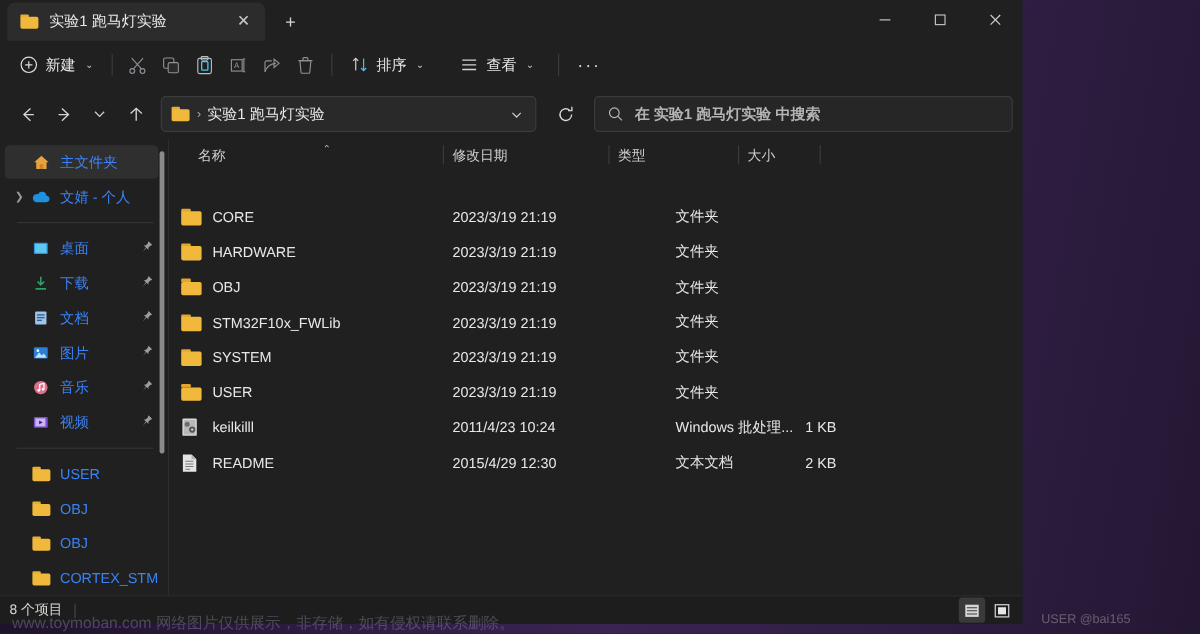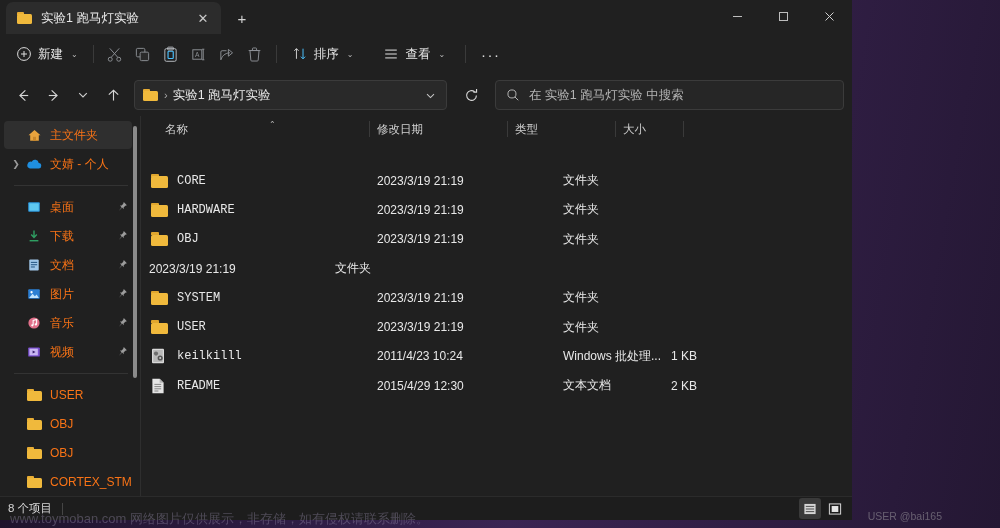--- a/index.html
+++ b/index.html
@@ -97,39 +97,40 @@
   .addr-folder::before { content:""; position:absolute; left:0; top:0; width:7px; height:3px; background:#e8ad34; border-radius:1px 1px 0 0; }
   .addr-folder::after  { content:""; position:absolute; left:0; top:2px; width:15px; height:10px; background:#f0b93c; border-radius:1.5px; }
   .addr-sep { color: #a9a9a9; font-size: 11px; margin: 0 5px 0 0; }
   .addr-text { color: #e8e8e8; font-size: 12.5px; flex: 1; white-space: nowrap; overflow: hidden; }
   .addr-caret { width: 22px; height: 26px; display:flex; align-items:center; justify-content:center; color:#c9c9c9; font-size:8px; }
   .refresh { width: 30px; height: 30px; display:flex; align-items:center; justify-content:center; color:#d8d8d8; margin-left: 2px;}
   .searchbox {
     flex: 1 1 auto; height: 30px; background: #262626; border: 1px solid #3b3b3b;
     border-radius: 4px; display: flex; align-items: center; padding: 0 10px; gap: 9px;
     margin-left: 8px;
+    font-weight: bold;
   }
   .search-ph { color: #b3b3b3; font-size: 12.5px; white-space: nowrap; overflow: hidden; }
 
   
   .body { flex: 1 1 auto; display: flex; min-height: 0; background: #202020; }
 
   
   .sidebar {
     width: 140px; flex: 0 0 140px; background: #202020;
     position: relative; overflow: hidden; padding-top: 4px;
   }
   .sb-item {
     height: 28px; display: flex; align-items: center; margin: 1px 8px 1px 4px;
     border-radius: 4px; padding-left: 4px; position: relative;
   }
   .sb-item.active { background: #2f2f2f; }
   .sb-exp { width: 16px; flex: 0 0 16px; color: #9a9a9a; font-size: 9px; text-align: center; }
   .sb-ico { width: 20px; flex: 0 0 20px; display: flex; align-items: center; justify-content: center; margin-right: 6px; }
-  .sb-label { font-size: 12px; color: #f97316; white-space: nowrap; overflow: hidden; }
+  .sb-label { font-size: 12px; color: #3b82f6; white-space: nowrap; overflow: hidden; }
   .sb-pin { position: absolute; right: 4px; color: #9c9c9c; font-size: 11px; }
   .sb-divider { height: 1px; background: #333333; margin: 7px 12px 7px 14px; }
   .sb-folder { width: 15px; height: 12px; position: relative; }
   .sb-folder::before { content:""; position:absolute; left:0; top:0; width:7px; height:3px; background:#e8ad34; border-radius:1px 1px 0 0; }
   .sb-folder::after  { content:""; position:absolute; left:0; top:2px; width:15px; height:10px; background:#f0b93c; border-radius:1.5px; }
   .sb-scroll {
     position: absolute; right: 3px; top: 10px; width: 4px; height: 252px;
     background: #8a8a8a; border-radius: 2px;
   }
   .sb-scrolltrack {
@@ -147,21 +148,21 @@
   }
   .col-name { width: 228px; flex: 0 0 228px; padding-left: 24px; }
   .col-date { width: 138px; flex: 0 0 138px; }
   .col-type { width: 108px; flex: 0 0 108px; }
   .col-size { width: 68px; flex: 0 0 68px; }
   .col-tail { flex: 0 0 12px; width: 12px; }
   .sortcaret { position: absolute; left: 128px; top: 4px; font-size: 8px; color: #b9b9b9; }
   .rows { flex: 1 1 auto; overflow: hidden; padding-top: 2px; }
   .row { height: 29.3px; display: flex; align-items: center; }
   .cell { font-size: 12px; color: #e8e8e8; height: 29.3px; display: flex; align-items: center; padding-left: 8px; white-space: nowrap; overflow: hidden; }
-  .cell-name { width: 228px; flex: 0 0 228px; padding-left: 10px; gap: 9px; font-family: Liberation Mono, monospace; }
+  .cell-name { width: 228px; flex: 0 0 228px; padding-left: 10px; gap: 9px; }
   .cell-date { width: 138px; flex: 0 0 138px; }
   .cell-type { width: 108px; flex: 0 0 108px; margin-left: 48px; }
   .cell-size { width: 68px; flex: 0 0 68px; }
   .ico-folder { width: 17px; height: 14px; position: relative; flex: 0 0 17px; }
   .ico-folder::before { content:""; position:absolute; left:0; top:0; width:8px; height:3px; background:#e0a62e; border-radius:1px 1px 0 0; }
   .ico-folder::after  { content:""; position:absolute; left:0; top:2.5px; width:17px; height:11.5px; background:#f0b93c; border-radius:1.5px; }
   .ico-file { width: 17px; flex: 0 0 17px; display: flex; align-items: center; }
 
   
   .statusbar {
@@ -534,20 +535,24 @@
           <div class="row">
             <div class="cell cell-name">
               <span class="ico-folder"></span>
               <span>OBJ</span>
             </div>
             <div class="cell cell-date">2023/3/19 21:19</div>
             <div class="cell cell-type">文件夹</div>
             <div class="cell cell-size"></div>
           </div>
           <div class="row">
+            <div class="cell cell-name">
+              <span class="ico-folder"></span>
+              <span>STM32F10x_FWLib</span>
+            </div>
             <div class="cell cell-date">2023/3/19 21:19</div>
             <div class="cell cell-type">文件夹</div>
             <div class="cell cell-size"></div>
           </div>
           <div class="row">
             <div class="cell cell-name">
               <span class="ico-folder"></span>
               <span>SYSTEM</span>
             </div>
             <div class="cell cell-date">2023/3/19 21:19</div>

